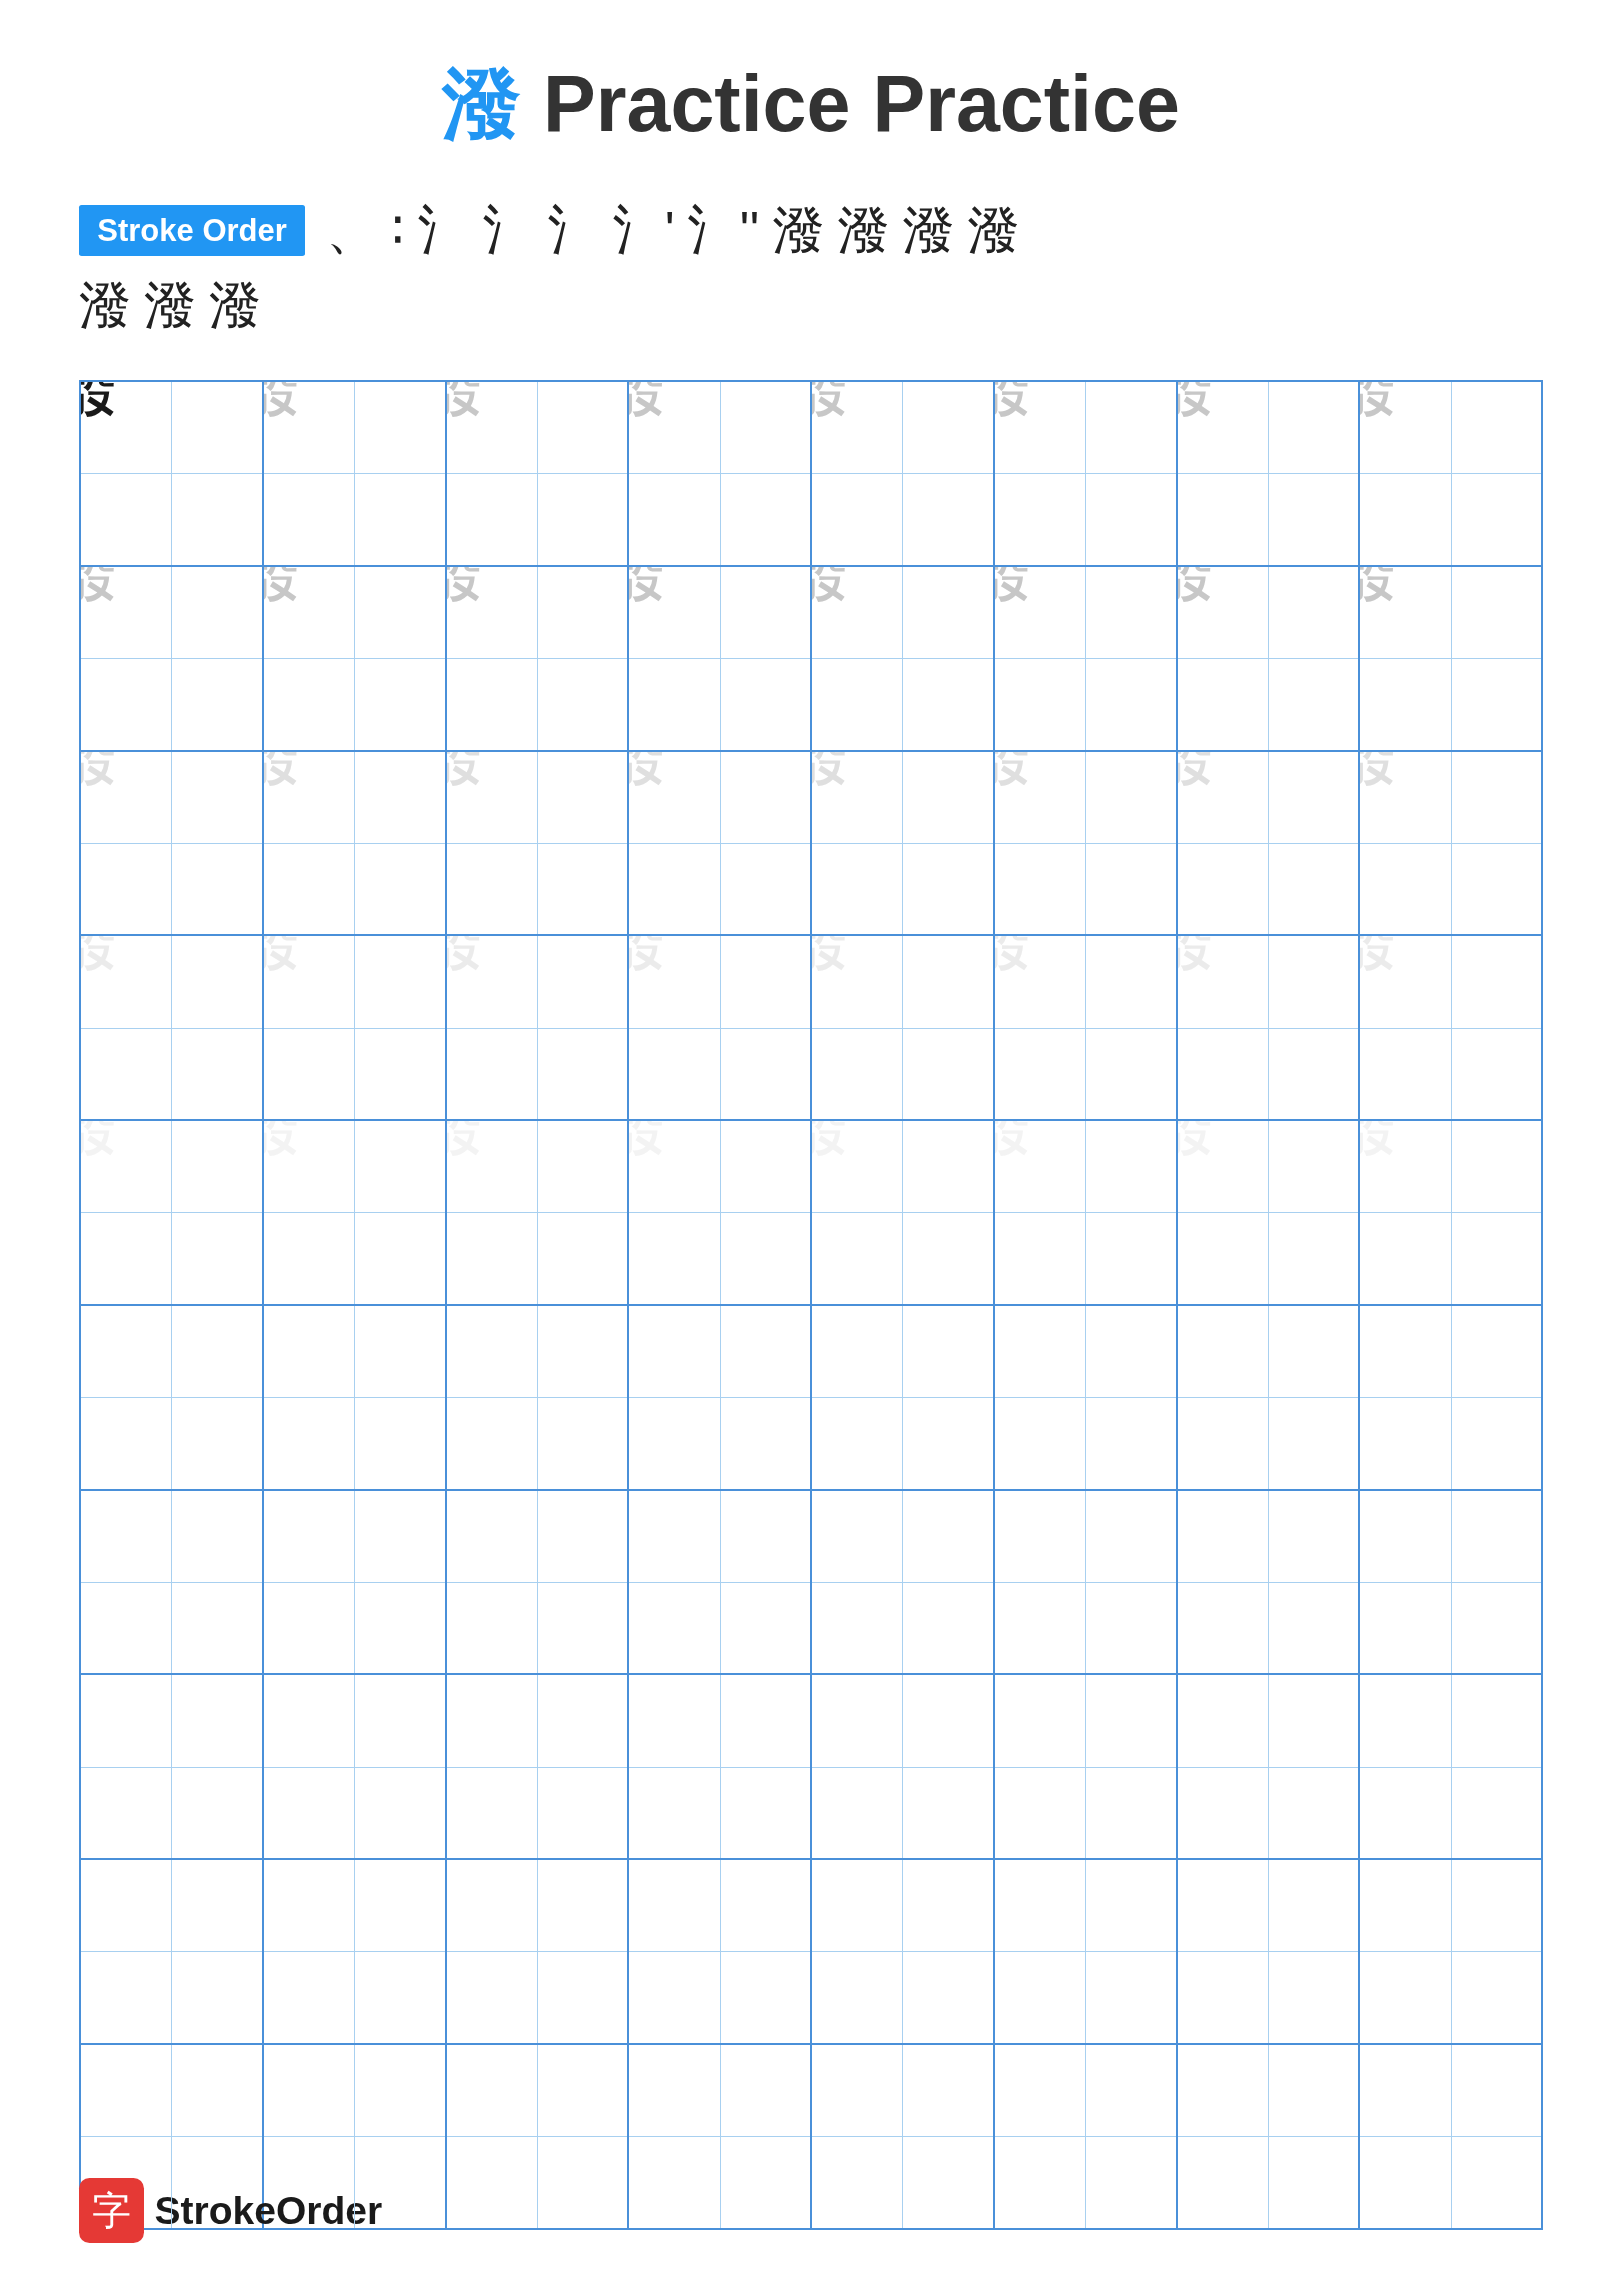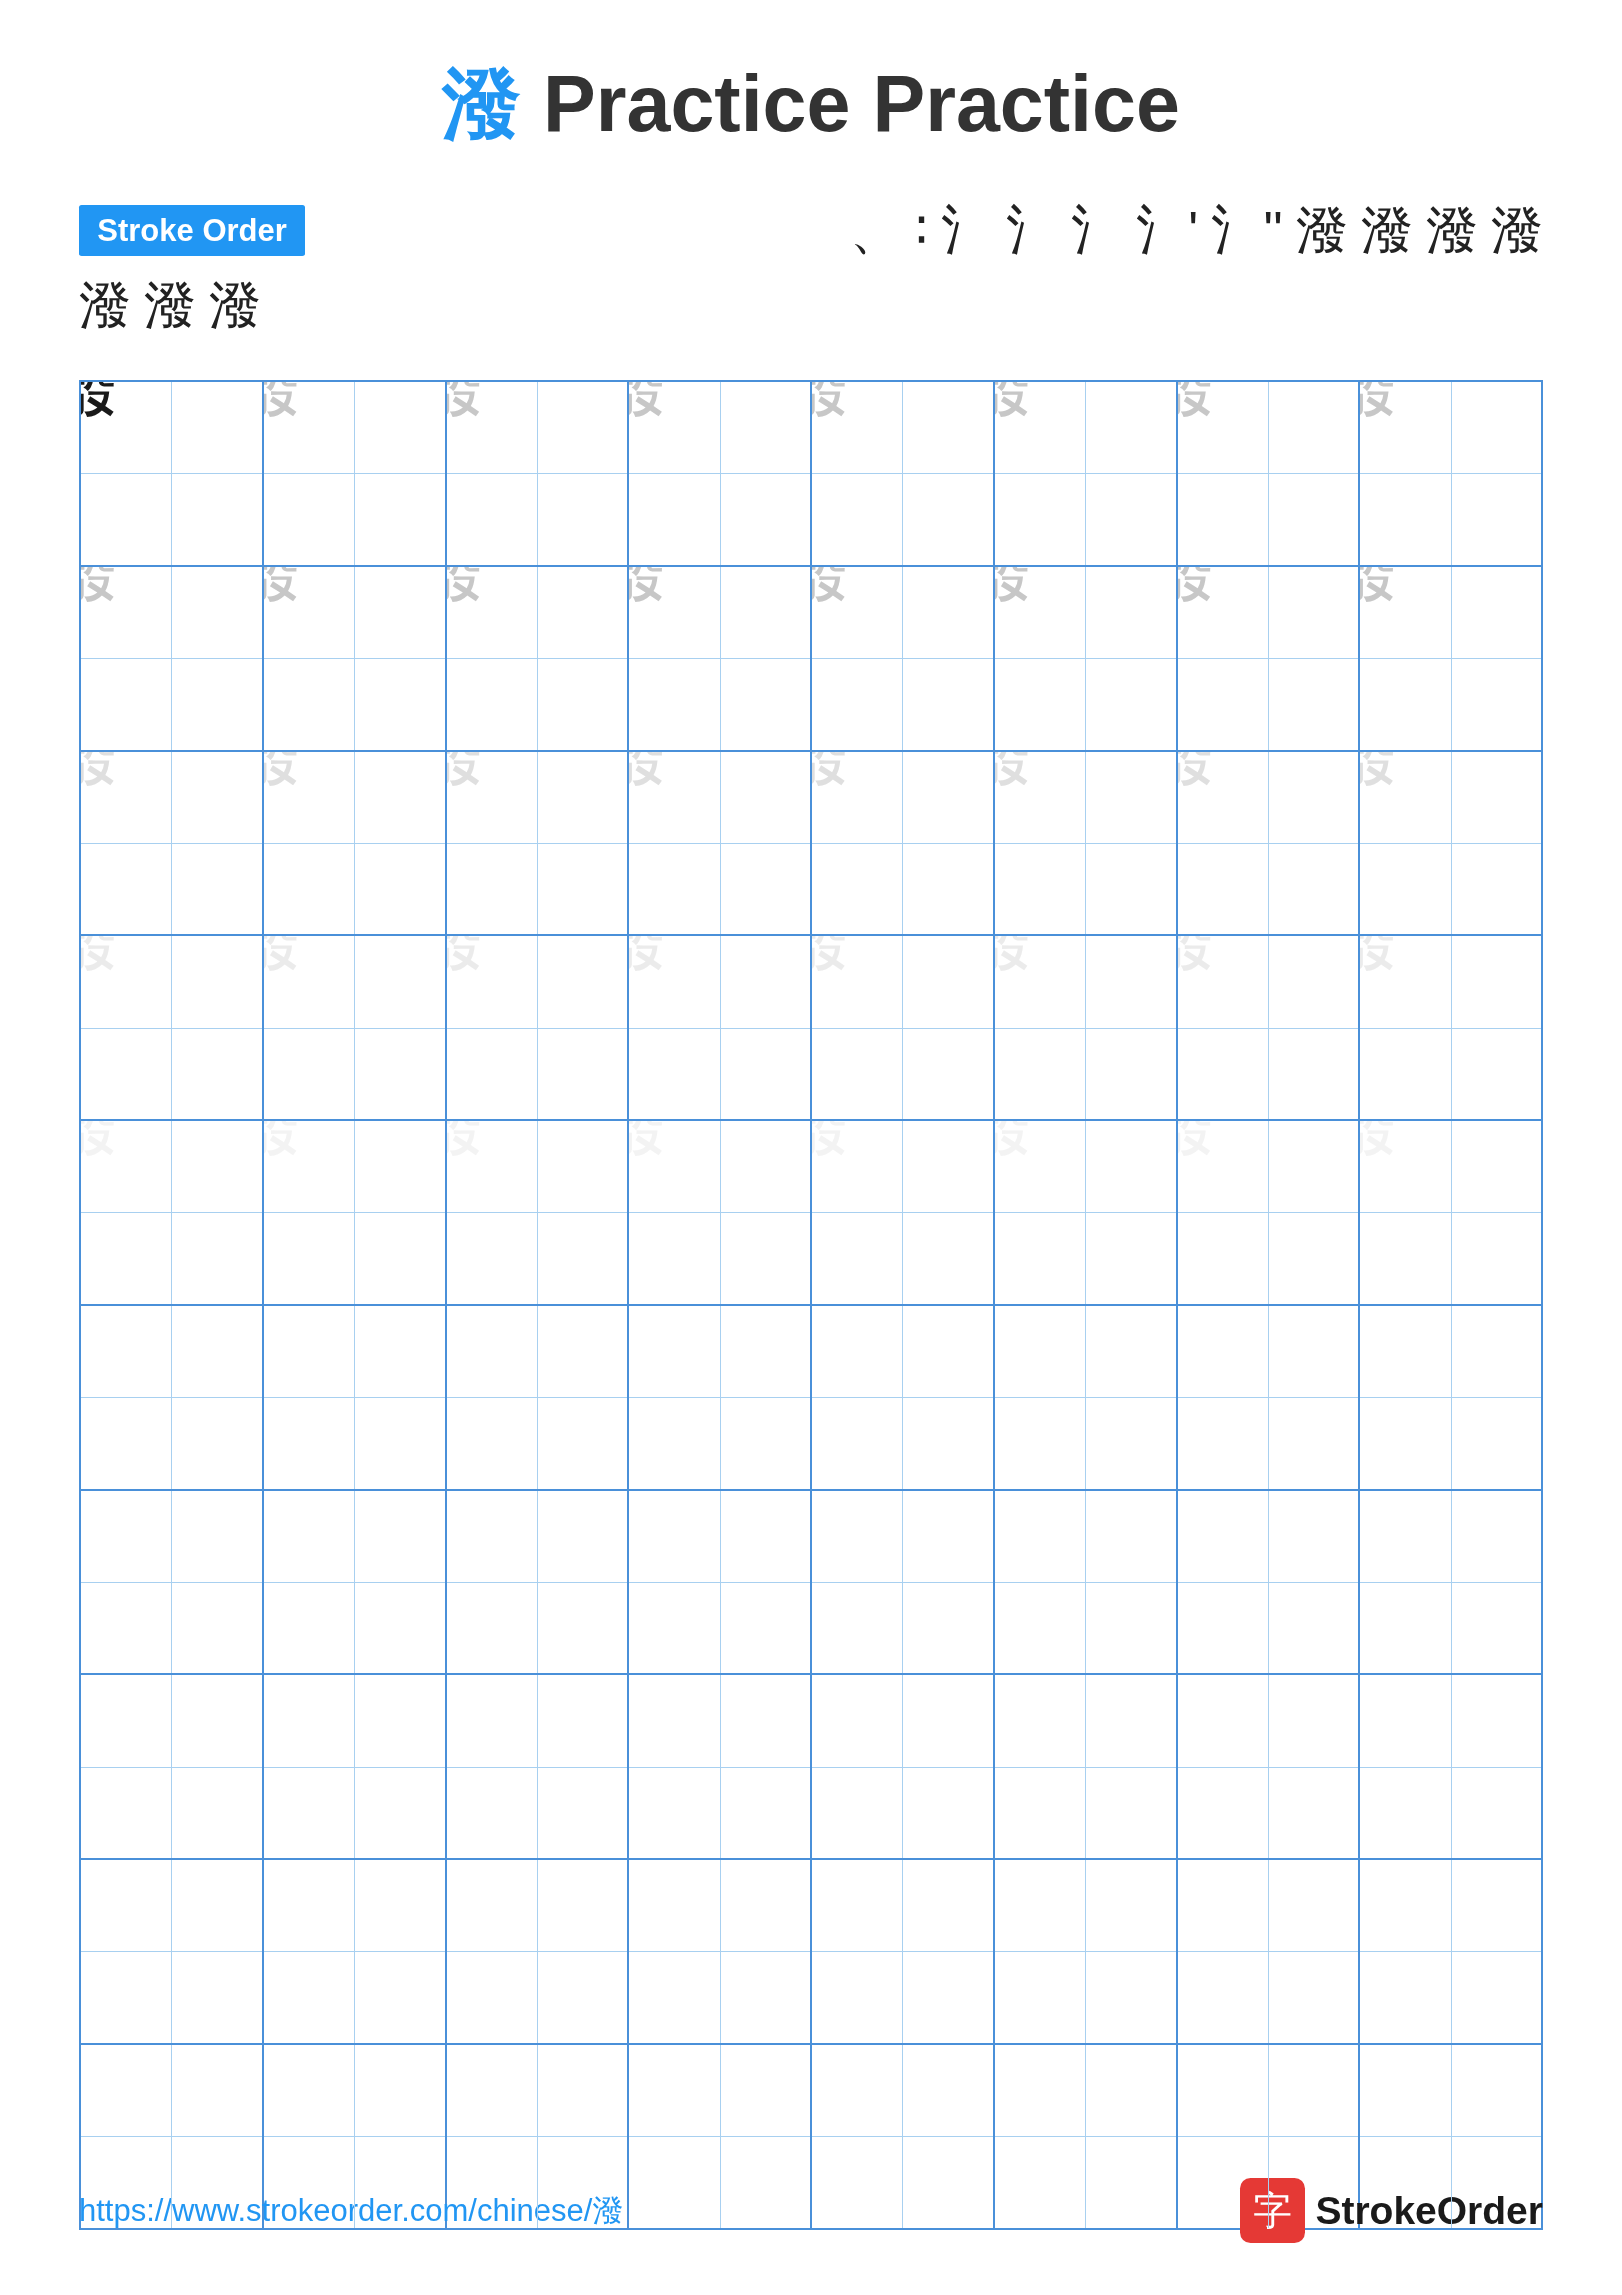--- a/index.html
+++ b/index.html
@@ -25,25 +25,24 @@
     }
 
     .stroke-order-section {
       padding: 0 79px;
       margin-bottom: 39px;
     }
     .stroke-order-row {
       display: flex;
       align-items: center;
       flex-wrap: wrap;
-      gap: 18px;
+      gap: 8px;
       font-size: 52px;
       color: #1a1a1a;
       line-height: 1.3;
-      justify-content: space-between;
     }
     .stroke-order-badge {
       background: #2196F3;
       color: white;
       font-size: 31px;
       padding: 5.2px 18.3px;
       border-radius: 2.6px;
       font-weight: bold;
       margin-right: 13px;
     }
@@ -368,21 +367,20 @@
         <div class="grid-cell" style="width: 12.5%; padding-bottom: 12.5%; height: 0px; position: relative;"></div>
         <div class="grid-cell" style="width: 12.5%; padding-bottom: 12.5%; height: 0px; position: relative;"></div>
         <div class="grid-cell" style="width: 12.5%; padding-bottom: 12.5%; height: 0px; position: relative;"></div>
         <div class="grid-cell" style="width: 12.5%; padding-bottom: 12.5%; height: 0px; position: relative;"></div>
         <div class="grid-cell" style="width: 12.5%; padding-bottom: 12.5%; height: 0px; position: relative;"></div>
       </div>
     </div>
 </div>
 
 <div class="footer">
-  <a class="footer-url" href="#">https://www.strokeorder.com/chinese/潑</a>
   <div class="footer-logo">
     <div class="footer-logo-icon">字</div>
     <span class="footer-logo-text">StrokeOrder</span>
   </div>
 </div>
 
 <style>
   .practice-grid {
     border: 1.3px solid #4a90d9;
     width: 100%;

